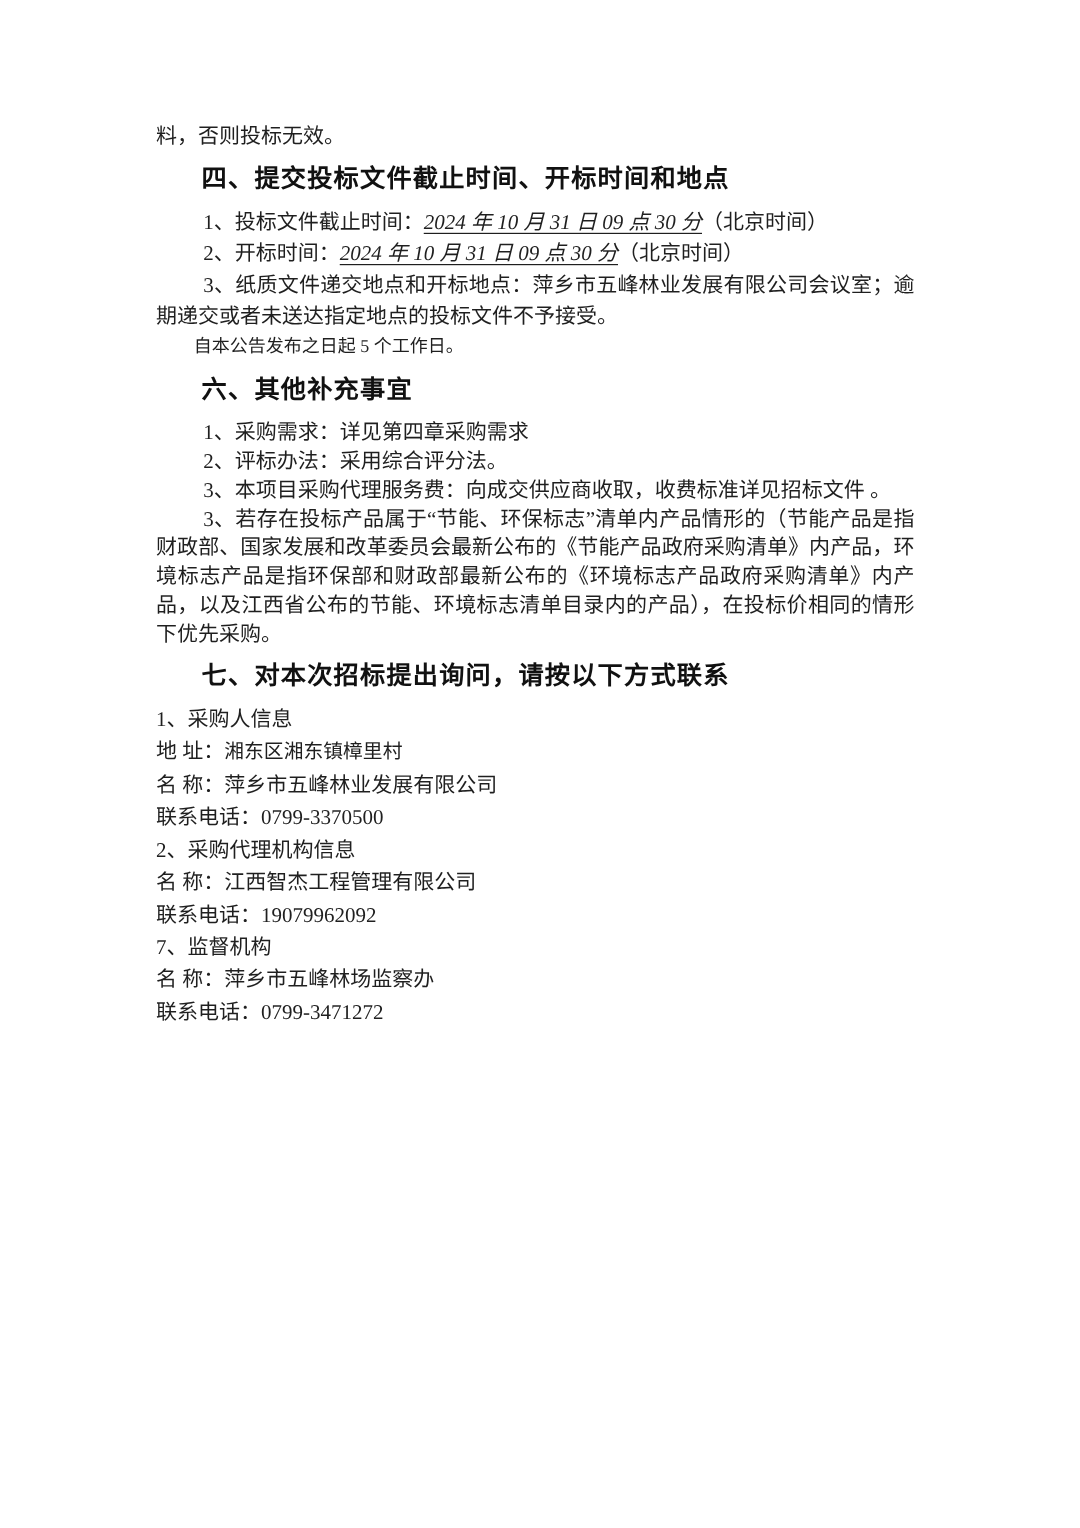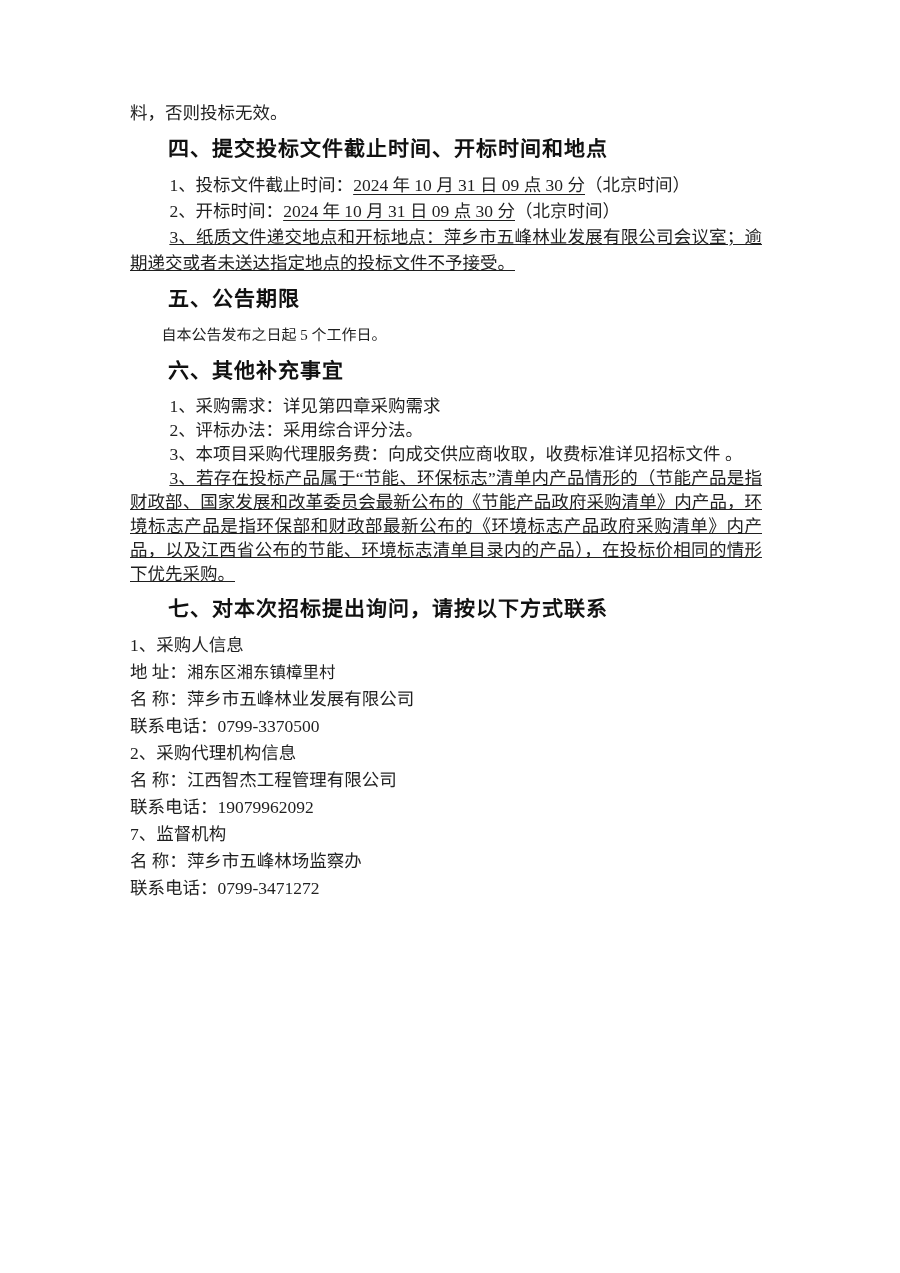--- a/index.html
+++ b/index.html
@@ -18,21 +18,20 @@
     color: #1f1f1f;
     overflow: hidden;
   }
   .para {
     margin: 0;
     font-size: 17.5px;
     line-height: 26px;
   }
   .just {
     text-align: justify;
-    text-decoration: underline;
   }
   .li {
     text-indent: 2.25em;
   }
   .s6 {
     line-height: 24px;
   }
   .c {
     line-height: 27px;
   }
@@ -41,20 +40,21 @@
     padding-left: 38px;
     font-size: 21px;
     line-height: 30px;
     font-weight: bold;
     color: #111111;
     letter-spacing: 1px;
   }
   .u {
     text-decoration: underline;
     text-underline-offset: 3px;
+    font-style: italic;
   }
   .hei {
     font-family: "Liberation Sans", "DejaVu Sans", sans-serif;
     font-size: 16.5px;
   }
   .s5-body {
     margin: 0;
     font-size: 15px;
     line-height: 26px;
     text-indent: 2.1em;
@@ -74,21 +74,20 @@
   <p class="para">料，否则投标无效。</p>
 
   <h2 class="sec-heading">四、提交投标文件截止时间、开标时间和地点</h2>
 
   <p class="para li"><span>1、投标文件截止时间：</span><span class="u">2024 年 10 月 31 日 09 点 30 分</span><span>（北京时间）</span></p>
 
   <p class="para li"><span>2、开标时间：</span><span class="u">2024 年 10 月 31 日 09 点 30 分</span><span>（北京时间）</span></p>
 
   <p class="para li just">3、纸质文件递交地点和开标地点：萍乡市五峰林业发展有限公司会议室；逾期递交或者未送达指定地点的投标文件不予接受。</p>
 
-  <h2 class="sec-heading">五、公告期限</h2>
 
   <p class="s5-body">自本公告发布之日起 5 个工作日。</p>
 
   <h2 class="sec-heading">六、其他补充事宜</h2>
 
   <p class="para li s6">1、采购需求：详见第四章采购需求</p>
   <p class="para li s6">2、评标办法：采用综合评分法。</p>
   <p class="para li s6">3、本项目采购代理服务费：向成交供应商收取，收费标准详见招标文件 。</p>
   <p class="para li s6 just">3、若存在投标产品属于“节能、环保标志”清单内产品情形的（节能产品是指财政部、国家发展和改革委员会最新公布的《节能产品政府采购清单》内产品，环境标志产品是指环保部和财政部最新公布的《环境标志产品政府采购清单》内产品，以及江西省公布的节能、环境标志清单目录内的产品），在投标价相同的情形下优先采购。</p>
 

